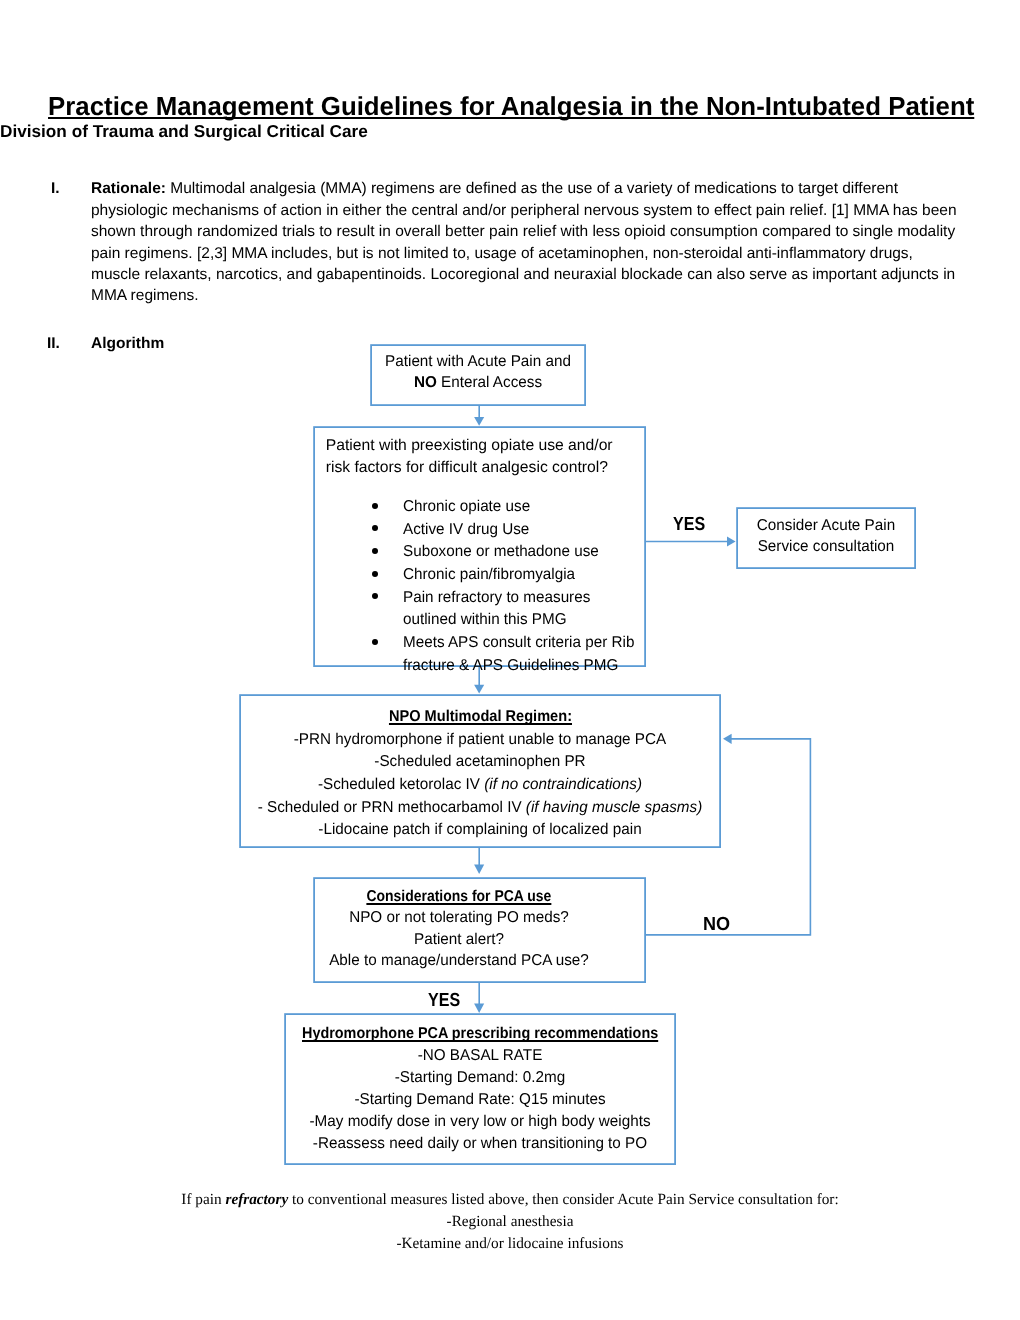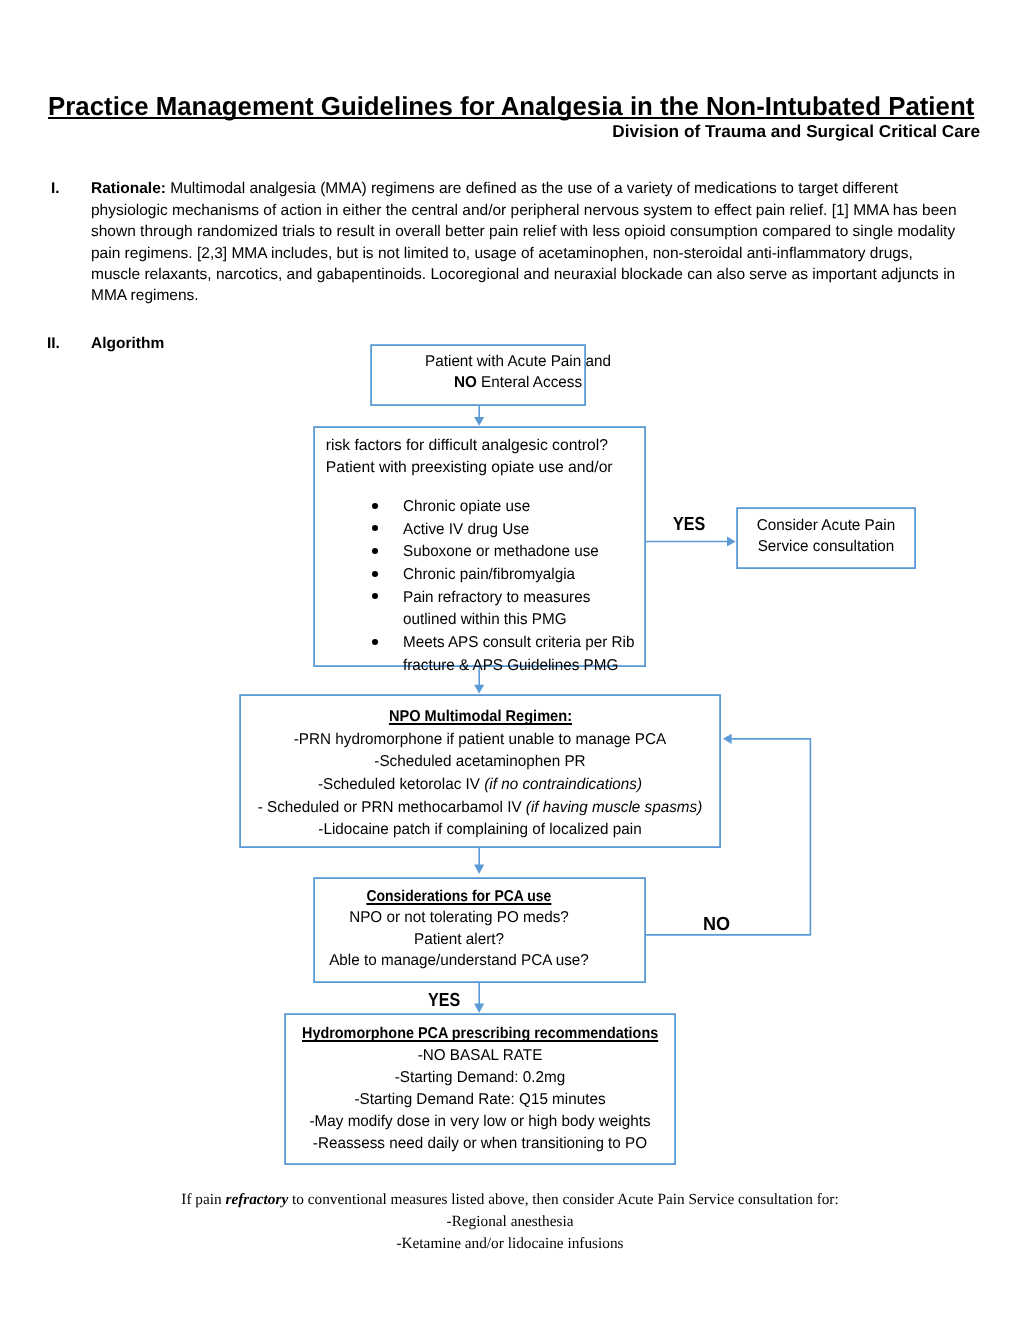--- a/index.html
+++ b/index.html
@@ -7,21 +7,21 @@
   body{width:1020px;height:1320px;position:relative;overflow:hidden;
        font-family:"Liberation Sans",sans-serif;color:#000000;
        -webkit-font-smoothing:antialiased;text-rendering:geometricPrecision;}
   .abs{position:absolute;}
   
   #doc-title{left:1.2px;top:94.8px;width:1020px;text-align:center;font-size:26px;
              font-weight:bold;line-height:22px;}
   #doc-title .u{text-decoration:underline;text-decoration-thickness:1.8px;text-underline-offset:2.2px;
                 text-decoration-skip-ink:none;display:inline-block;
                 transform:scaleX(0.9935);transform-origin:center;}
-  #doc-subtitle{left:0;top:120.5px;width:980px;text-align:right;font-size:17.2px;
+  #doc-subtitle{left:0;top:120.5px;width:980px;text-align:left;font-size:17.2px;
                 font-weight:bold;line-height:20px;}
   
   .sec-num{font-size:15.5px;font-weight:bold;}
   .sec-head{font-size:15.5px;font-weight:bold;}
   #sec1-num{left:51px;top:178.3px;line-height:21.4px;}
   #sec1-para{left:91px;top:178.3px;width:872px;font-size:15.5px;line-height:21.4px;
              text-align:left;}
   #sec2-num{left:47px;top:335px;}
   #sec2-head{left:91px;top:335px;}
   
@@ -92,28 +92,28 @@
     <path d="M474.1 864.4 L484.2 864.4 L479.15 874.0 Z" stroke="none"></path>
 
     <path d="M479.2 982 L479.2 1004"></path>
     <path d="M474.1 1003.6 L484.2 1003.6 L479.15 1013.0 Z" stroke="none"></path>
 
     <path d="M645.5 934.9 L810.4 934.9 L810.4 738.9 L731 738.9" fill="none"></path>
     <path d="M731.6 733.8 L731.6 743.9 L723.0 738.85 Z" stroke="none"></path>
   </g>
 </svg>
 
-<div class="node" id="node-start" style="left:370px;top:344px;width:216px;height:62px;padding-top:6.8px;margin-left:40px;">
+<div class="node" id="node-start" style="left:370px;top:344px;width:216px;height:62px;padding-top:6.8px;">
   <div class="ctr">Patient with Acute Pain and</div>
   <div class="ctr"><b>NO</b><span> Enteral Access</span></div>
 </div>
 
 <div class="node" id="node-screen" style="left:313px;top:426px;width:333px;height:241px;padding:8.5px 8px 0 12.7px;">
+  <div>Patient with preexisting opiate use and/or</div>
   <div>risk factors for difficult analgesic control?</div>
-  <div>Patient with preexisting opiate use and/or</div>
   <ul class="blist" id="screen-bullets">
     <li><span class="bul"></span><span>Chronic opiate use</span></li>
     <li><span class="bul"></span><span>Active IV drug Use</span></li>
     <li><span class="bul"></span><span>Suboxone or methadone use</span></li>
     <li><span class="bul"></span><span>Chronic pain/fibromyalgia</span></li>
     <li><span class="bul"></span><span>Pain refractory to measures outlined within this PMG</span></li>
     <li><span class="bul"></span><span>Meets APS consult criteria per Rib fracture &amp; APS Guidelines PMG</span></li>
   </ul>
 </div>
 

